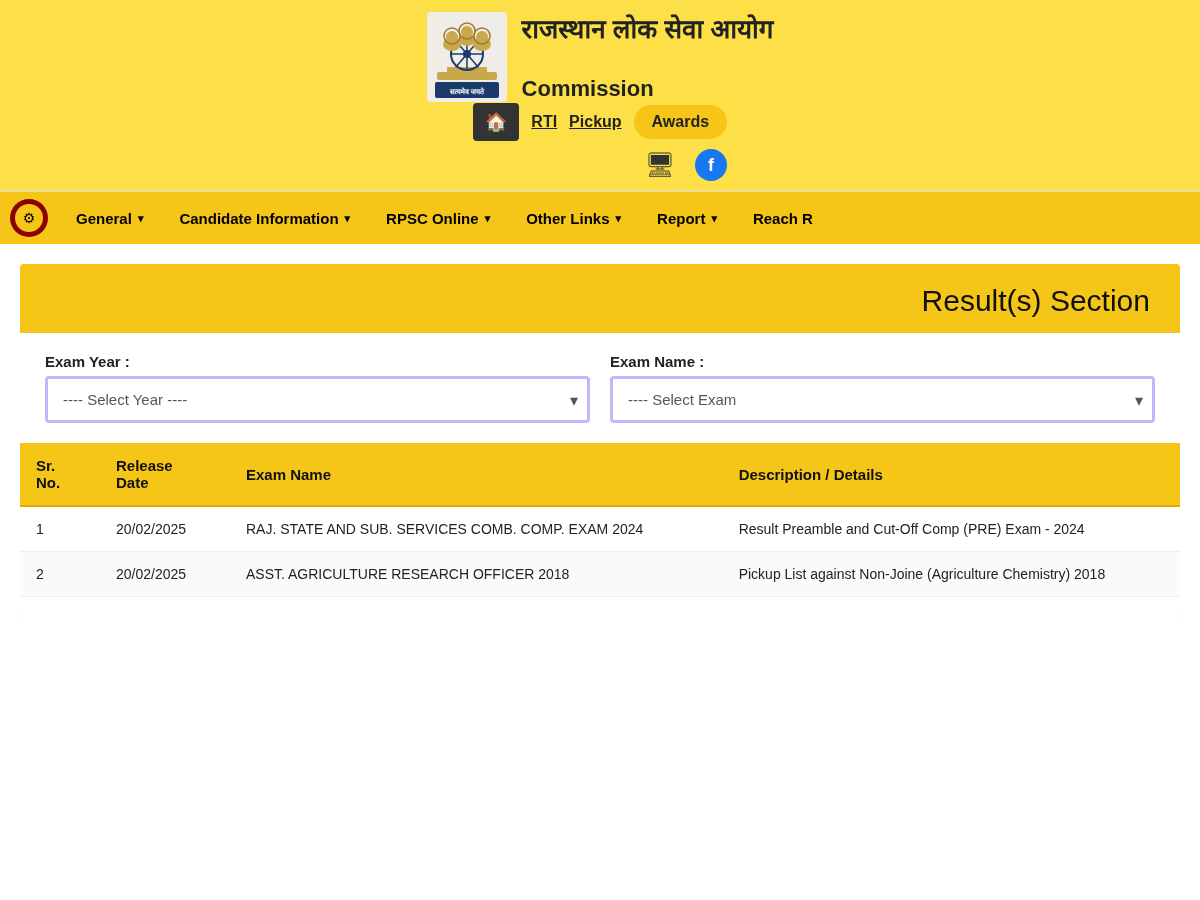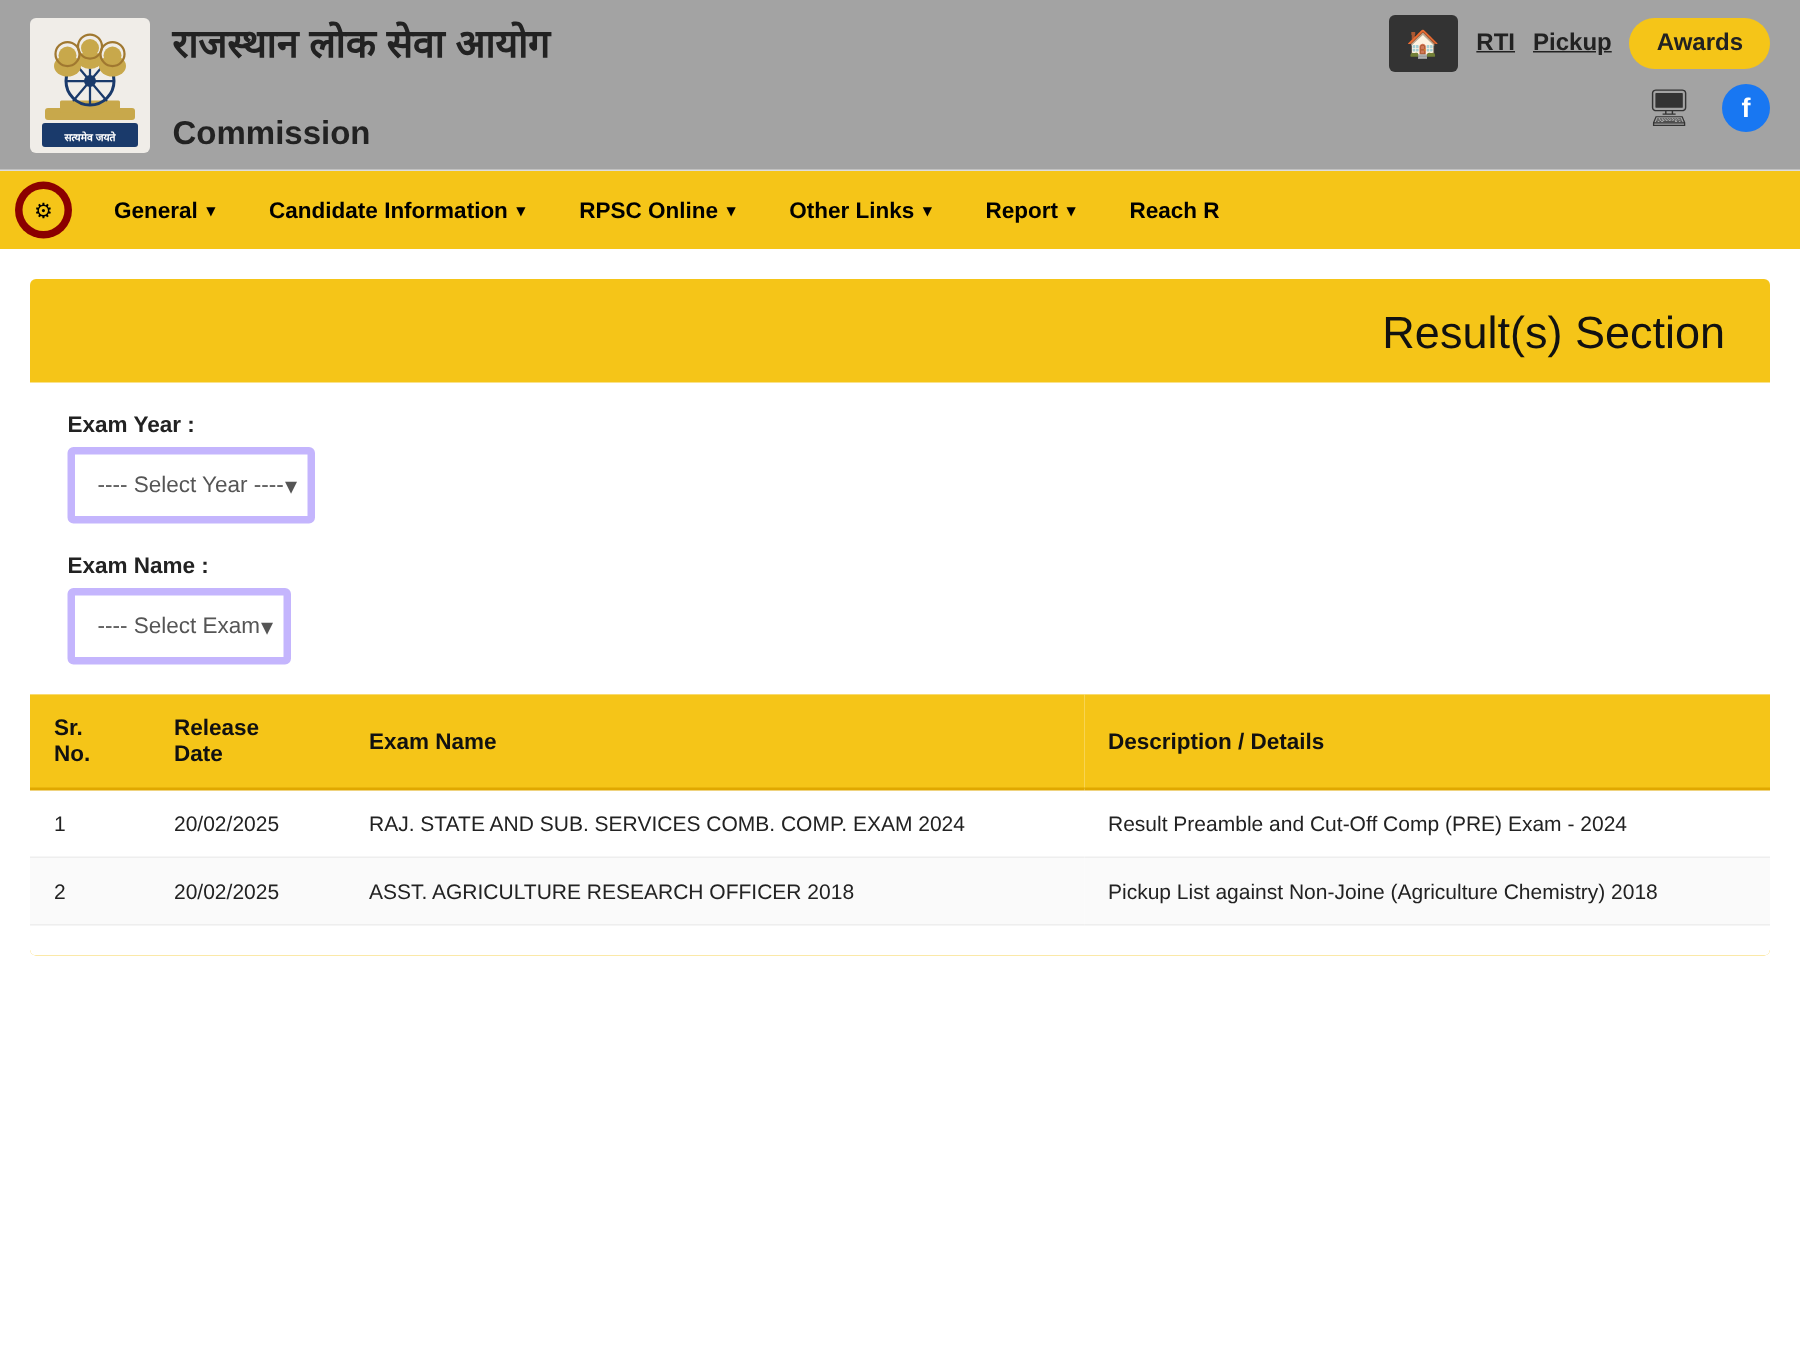--- a/index.html
+++ b/index.html
@@ -1,24 +1,26 @@
 <!DOCTYPE html>
 <html><head>
   <meta charset="utf-8">
   <style>
     * { margin: 0; padding: 0; box-sizing: border-box; }
     body { font-family: Arial, sans-serif; width: 1200px; background: #fff; overflow-x: hidden; }
 
     
     .header {
       display: flex;
+      align-items: center;
       padding: 10px 20px;
-      background: #a3a3a3;
+      background: #fde047;
       border-bottom: 1px solid #ddd;
       position: relative;
+      flex-direction: column;
     }
     .logo-area {
       display: flex;
       align-items: center;
       gap: 15px;
       flex: 1;
     }
     .logo-emblem {
       width: 80px;
       height: 90px;
@@ -167,22 +169,21 @@
 
     
     .filter-area {
       background: #fff;
       margin: 0 0;
       padding: 20px 25px;
     }
     .filter-row {
       display: flex;
       gap: 20px;
-      align-items: flex-start;
-      flex-direction: column;
+      align-items: center;
     }
     .filter-group {
       display: flex;
       flex-direction: column;
       gap: 6px;
     }
     .filter-group.year-group {
       flex: 1;
     }
     .filter-group.name-group {
@@ -190,21 +191,21 @@
     }
     .filter-label {
       font-size: 15px;
       font-weight: bold;
       color: #222;
     }
     .filter-select {
       width: 100%;
       padding: 12px 15px;
       font-size: 15px;
-      border: 5px solid #c4b5fd;
+      border: 3px solid #c4b5fd;
       border-radius: 4px;
       appearance: none;
       background: #fff;
       cursor: pointer;
       color: #555;
     }
     .select-wrapper {
       position: relative;
     }
     .select-wrapper .chevron {

